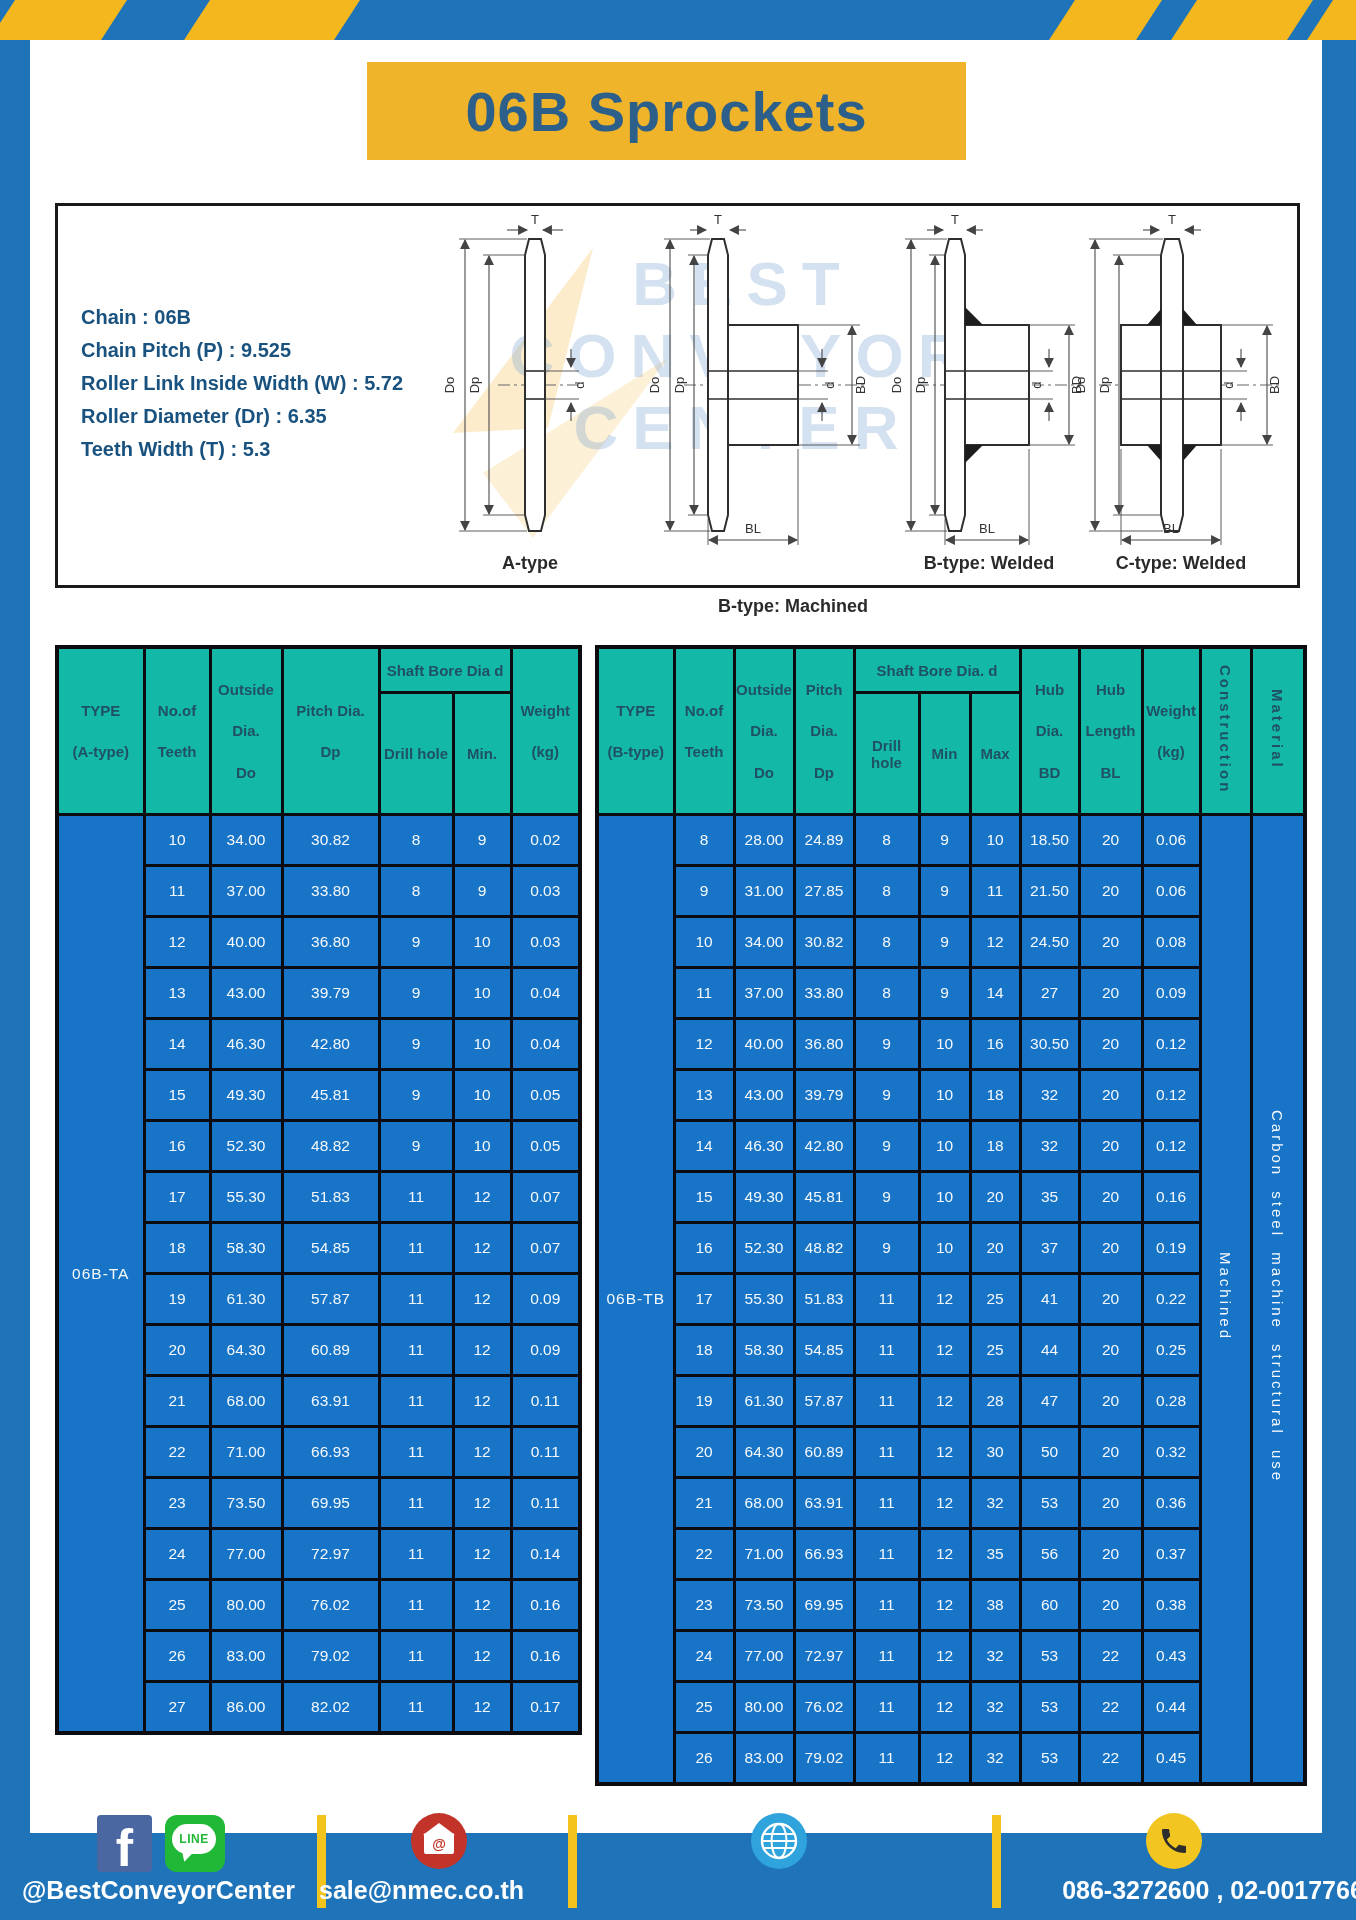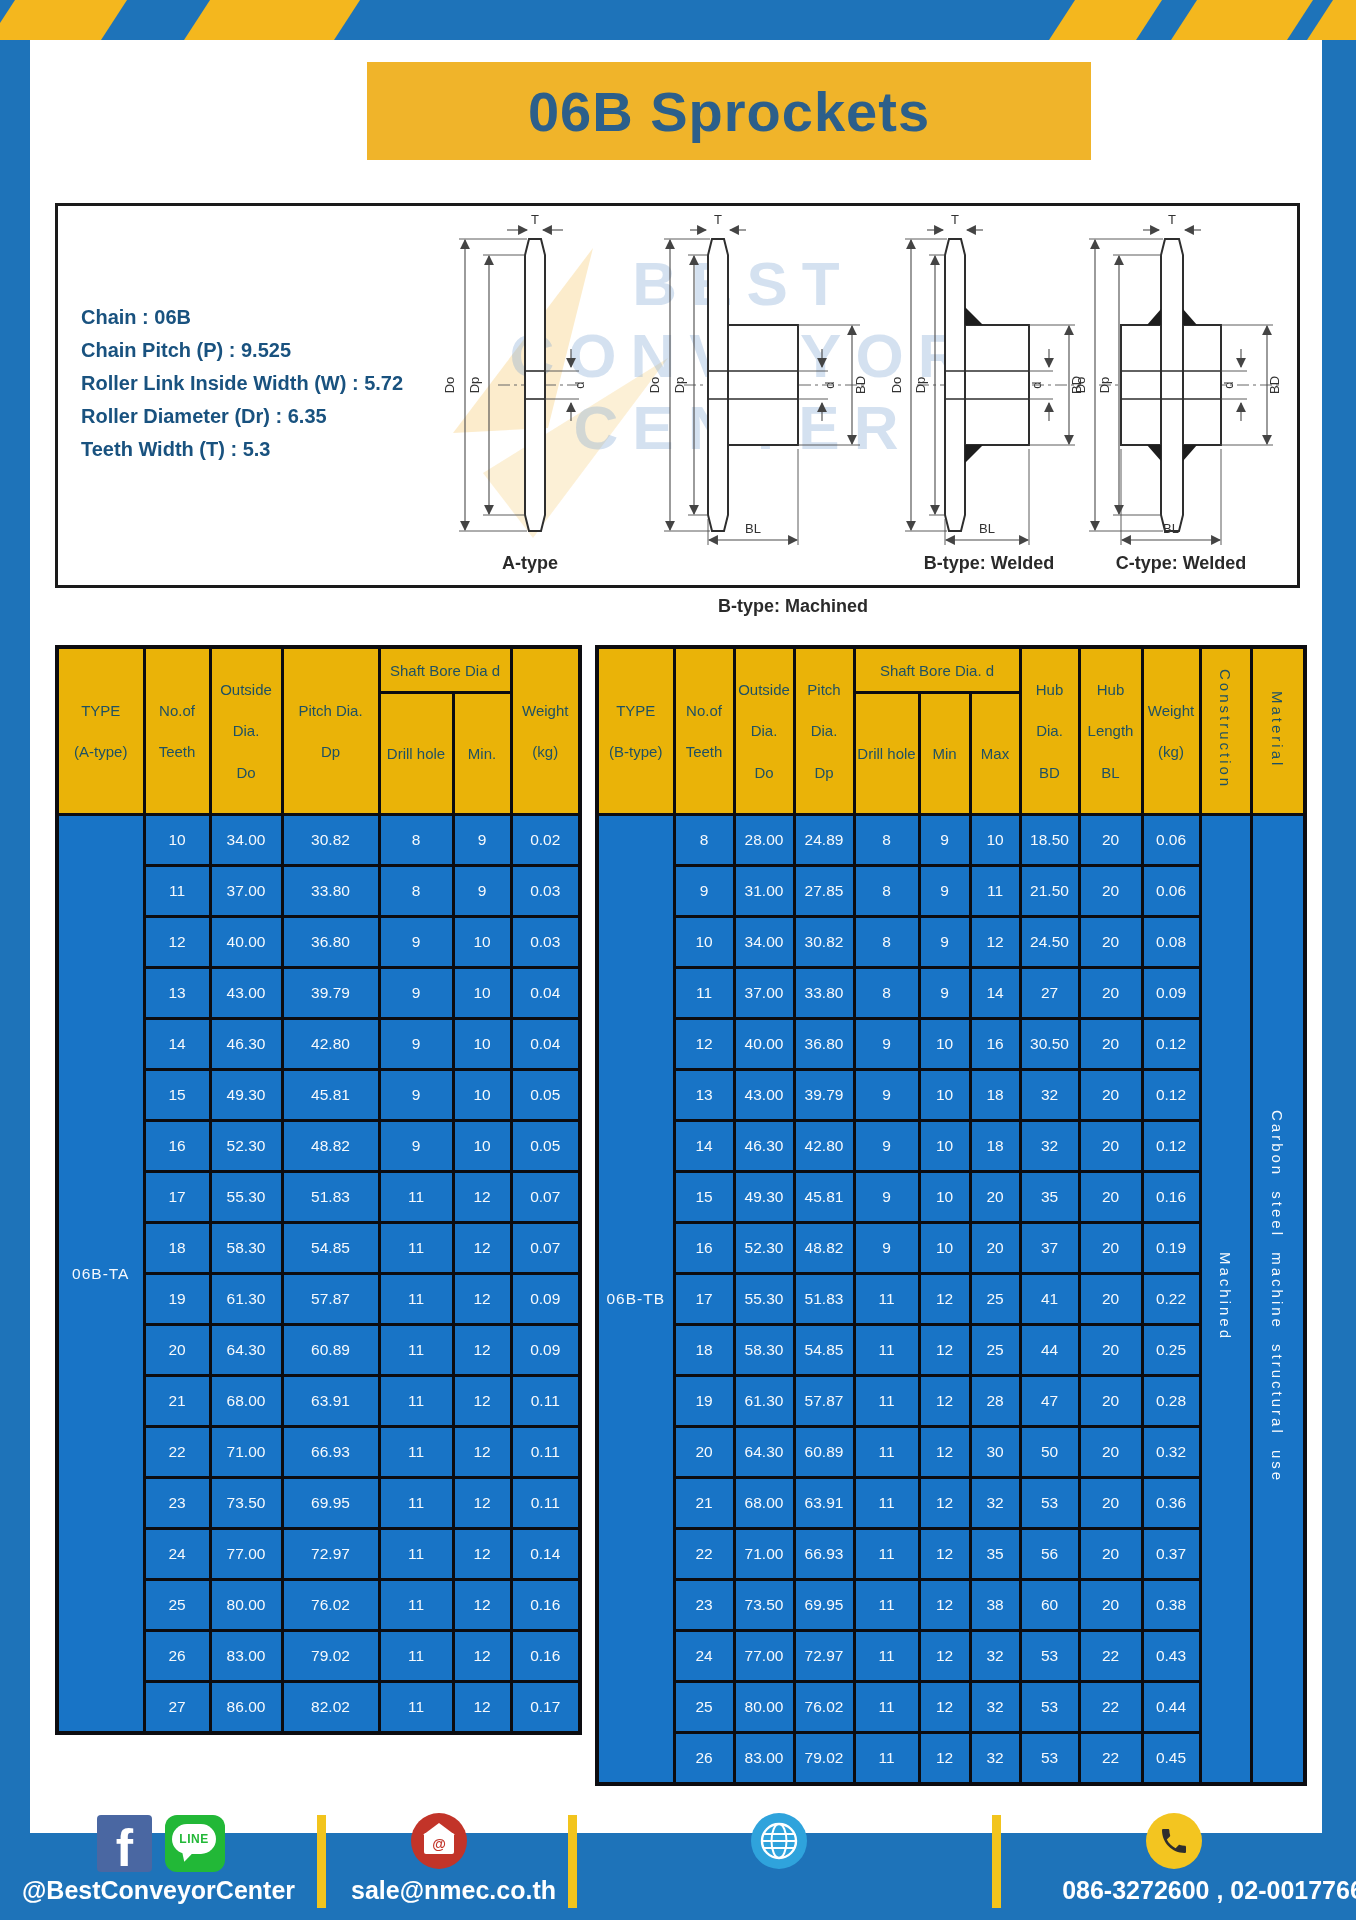--- a/index.html
+++ b/index.html
@@ -5,21 +5,21 @@
   html,body{margin:0;padding:0;background:#e8e8e8;}
   .page{position:relative;width:1356px;height:1920px;background:#ffffff;overflow:hidden;
         font-family:"Liberation Sans",sans-serif;}
   
   .band-top{position:absolute;left:0;top:0;width:1356px;height:40px;background:#1E73B9;overflow:hidden;}
   .stripe{position:absolute;top:0;height:40px;background:#F4B71E;transform:skewX(-33deg);transform-origin:top left;}
   .border-left{position:absolute;left:0;top:40px;width:30px;height:1793px;background:#1E73B9;}
   .border-right{position:absolute;left:1322px;top:40px;width:34px;height:1793px;background:#1E73B9;}
   .footer-band{position:absolute;left:0;top:1833px;width:1356px;height:87px;background:#1E73B9;}
   
-  .title-box{position:absolute;left:367px;top:62px;width:724px;height:98px;background:#F0B42A;
+  .title-box{position:absolute;left:367px;top:62px;width:599px;height:98px;background:#F0B42A;
              display:flex;align-items:center;justify-content:center;}
   .title-box h1{margin:0;font-size:56px;font-weight:bold;color:#2C5F8A;letter-spacing:1px;}
   
   .panel{position:absolute;left:55px;top:203px;width:1245px;height:385px;background:#fff;
          border:3px solid #1a1a1a;box-sizing:border-box;}
   .specs{position:absolute;left:23px;top:95px;z-index:3;}
   .spec-line{font-size:20px;font-weight:bold;color:#19527F;line-height:33px;white-space:nowrap;}
   .wm-text{position:absolute;left:425px;top:42px;width:520px;z-index:1;text-align:center;
            font-weight:bold;font-size:62px;line-height:72px;letter-spacing:14px;
            color:rgba(125,165,210,0.33);user-select:none;}
@@ -35,21 +35,21 @@
   .dim{stroke:#4a4a4a;stroke-width:1.1;fill:none;}
   .ext{stroke:#4a4a4a;stroke-width:0.9;}
   .dlab{font-family:"Liberation Sans",sans-serif;font-size:13px;fill:#333;}
   
   table.spec-table{position:absolute;border-collapse:collapse;table-layout:fixed;
                    background:#1874C6;border:4px solid #0c0c10;}
   #table-a{left:55px;top:645px;width:523px;}
   #table-b{left:595px;top:645px;width:708px;}
   .spec-table th,.spec-table td{border:3px solid #0c0c10;text-align:center;vertical-align:middle;
                                 padding:0;overflow:hidden;}
-  .spec-table thead th{background:#eab308;color:#1F5163;font-size:15px;font-weight:normal;}
+  .spec-table thead th{background:#14b8a6;color:#1F5163;font-size:15px;font-weight:bold;}
   .pre{white-space:pre-line;line-height:2.75;}
   th.grp{height:42px;}
   th.sub{height:119px;}
   .spec-table tbody td{color:#f5f9fd;font-size:15.5px;height:48px;font-weight:500;}
   td.type-cell{font-size:17px;letter-spacing:1px;}
   .vert-h{writing-mode:vertical-rl;letter-spacing:3px;line-height:1;display:inline-block;}
   .vert-b{writing-mode:vertical-rl;letter-spacing:3px;line-height:1;display:inline-block;
           color:#f5f9fd;font-size:15px;word-spacing:7px;}
   
   .sep{position:absolute;top:1815px;width:9px;height:93px;background:#F2C41D;}
@@ -718,16 +718,16 @@
       <line x1="-16" y1="7" x2="16" y2="7" stroke="#fff" stroke-width="2"></line>
     </svg>
   </div>
   <div class="icon phone-icon">
     <svg width="32" height="32" viewBox="0 0 24 24">
       <path fill="#2e2e2e" d="M6.6 10.8c1.4 2.8 3.8 5.1 6.6 6.6l2.2-2.2c.3-.3.7-.4 1-.2 1.1.4 2.3.6 3.6.6.6 0 1 .4 1 1V20c0 .6-.4 1-1 1C10.6 21 3 13.4 3 4c0-.6.4-1 1-1h3.5c.6 0 1 .4 1 1 0 1.2.2 2.4.6 3.6.1.3 0 .7-.2 1l-2.3 2.2z"></path>
     </svg>
   </div>
 
   <div class="f-label" style="left:0;width:317px;">@BestConveyorCenter</div>
-  <div class="f-label" style="left:317px;width:209px;margin-left:32px;">sale@nmec.co.th</div>
+  <div class="f-label" style="left:317px;width:209px;">sale@nmec.co.th</div>
   <div class="f-label" style="left:1031px;width:364px;">086-3272600 , 02-0017766</div>
 
 </div>
 
 </body></html>

